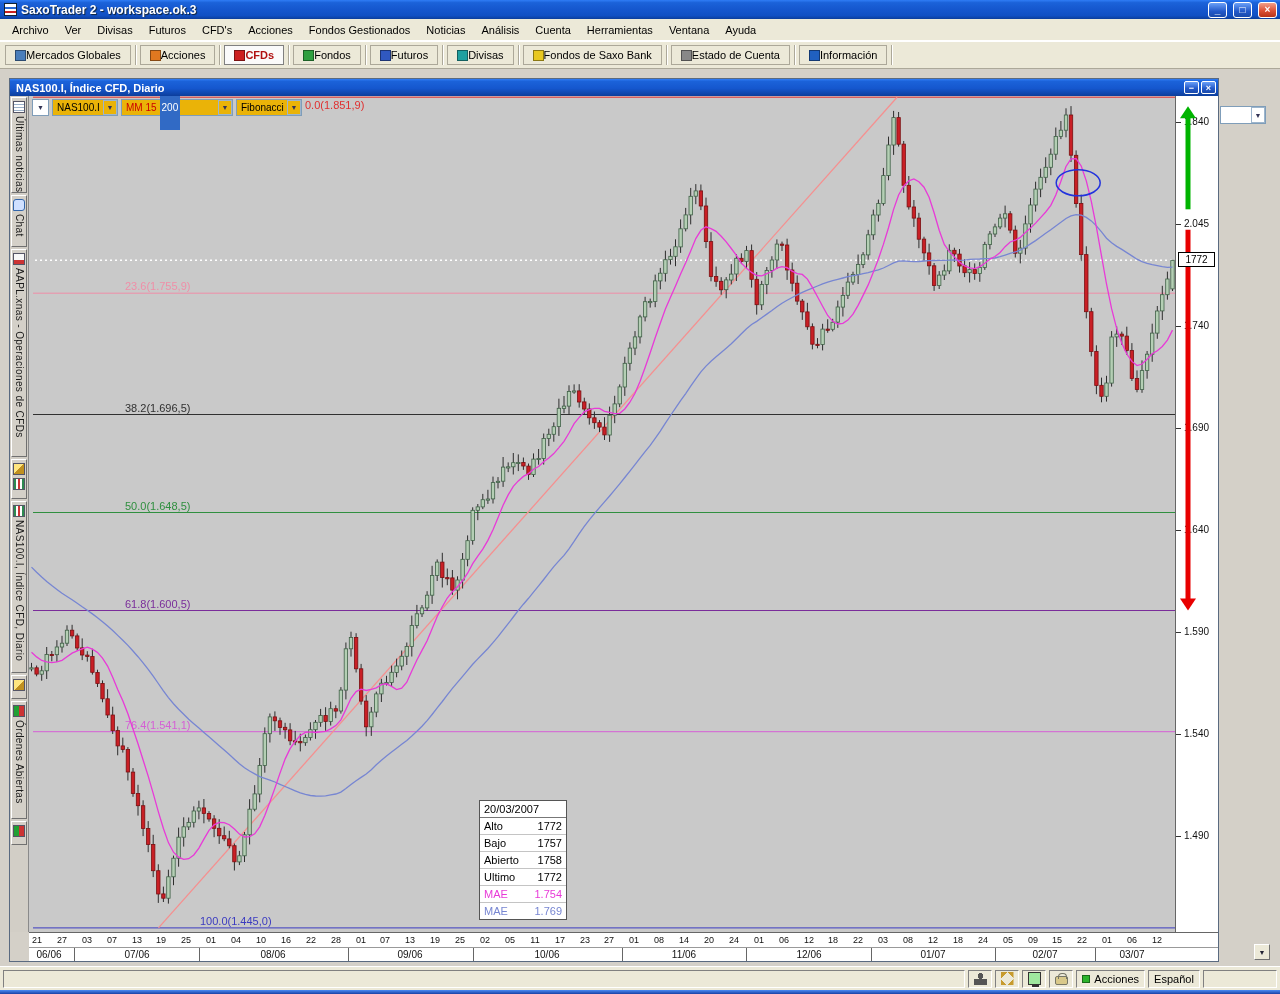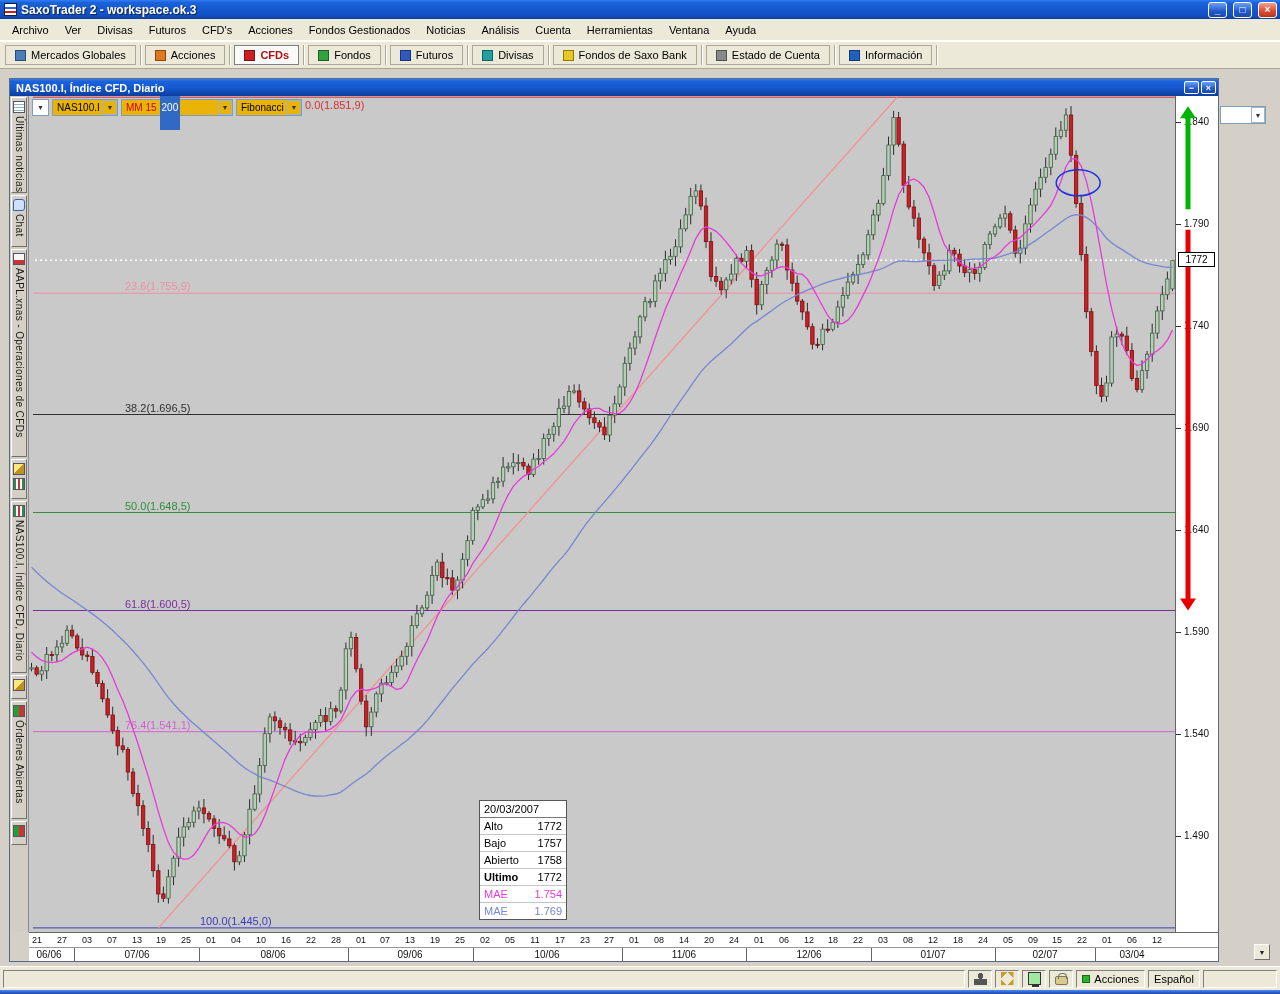--- a/index.html
+++ b/index.html
@@ -17,21 +17,21 @@
     display:flex;align-items:center;justify-content:center;color:#fff;font-size:10px;line-height:1;
     background:linear-gradient(180deg,#6aa0f8,#2258c8 60%,#1a4aaa);}
   .tb-btn.close{background:linear-gradient(180deg,#f2a08a,#dd5135 55%,#b83318);}
 
   
   .menubar{height:22px;background:#ece9d8;display:flex;align-items:center;padding-left:4px;
     border-bottom:1px solid #fff;}
   .menu-item{padding:3px 8px;cursor:default;}
   .toolbar{height:28px;background:#ece9d8;display:flex;align-items:center;padding:2px 5px;
     border-top:1px solid #fff;border-bottom:1px solid #aca899;}
-  .tool-tab{display:flex;align-items:center;gap:5px;height:20px;padding:0 9px;margin-right:1px;
+  .tool-tab{display:flex;align-items:center;height:20px;padding:0 9px;margin-right:1px;
     border:1px solid #aca899;background:#ece9d8;white-space:nowrap;}
   .tool-tab.active{background:#fafafa;color:#b01010;font-weight:bold;border:1px solid #808080;}
   .tab-icon{width:11px;height:11px;border:1px solid rgba(0,0,0,.4);display:inline-block;}
   .tool-sep{width:2px;height:20px;border-left:1px solid #aca899;border-right:1px solid #fff;margin:0 3px;}
 
   
   .workspace{position:absolute;top:69px;left:0;right:0;height:897px;background:#d4d0c8;}
 
   .chart-window{position:absolute;left:9px;top:9px;width:1210px;height:884px;
     background:#d4d0c8;border:1px solid #5a6a80;}
@@ -524,41 +524,41 @@
                 </div>
                 <div class="tt-row">
                   <span style="color: rgb(0, 0, 0);">Bajo</span>
                   <span style="color: rgb(0, 0, 0);">1757</span>
                 </div>
                 <div class="tt-row">
                   <span style="color: rgb(0, 0, 0);">Abierto</span>
                   <span style="color: rgb(0, 0, 0);">1758</span>
                 </div>
                 <div class="tt-row">
-                  <span style="color: rgb(0, 0, 0); font-weight: bold;">Ultimo</span>
+                  <span style="color: rgb(0, 0, 0);">Ultimo</span>
                   <span style="color: rgb(0, 0, 0);">1772</span>
                 </div>
                 <div class="tt-row">
                   <span style="color: rgb(232, 58, 216);">MAE</span>
                   <span style="color: rgb(232, 58, 216);">1.754</span>
                 </div>
                 <div class="tt-row">
                   <span style="color: rgb(119, 134, 210);">MAE</span>
                   <span style="color: rgb(119, 134, 210);">1.769</span>
                 </div>
               </div>
           </div>
         </div>
 
         <div class="price-axis">
           <div class="price-box" style="top: 156px;">1772</div>
         <div class="y-tick-mark" style="top: 26px;"></div>
             <div class="y-tick-label" style="top: 20px;">1.840</div>
             <div class="y-tick-mark" style="top: 128px;"></div>
-            <div class="y-tick-label" style="top: 122px;">1.790</div>
+            <div class="y-tick-label" style="top: 122px;">2.045</div>
             <div class="y-tick-mark" style="top: 230px;"></div>
             <div class="y-tick-label" style="top: 224px;">1.740</div>
             <div class="y-tick-mark" style="top: 332px;"></div>
             <div class="y-tick-label" style="top: 326px;">1.690</div>
             <div class="y-tick-mark" style="top: 434px;"></div>
             <div class="y-tick-label" style="top: 428px;">1.640</div>
             <div class="y-tick-mark" style="top: 536px;"></div>
             <div class="y-tick-label" style="top: 530px;">1.590</div>
             <div class="y-tick-mark" style="top: 638px;"></div>
             <div class="y-tick-label" style="top: 632px;">1.540</div>
@@ -633,21 +633,21 @@
           <span class="month-label" style="left: 498px;">10/06</span>
           <span class="month-tick" style="left: 593px;"></span>
           <span class="month-label" style="left: 635px;">11/06</span>
           <span class="month-tick" style="left: 717px;"></span>
           <span class="month-label" style="left: 760px;">12/06</span>
           <span class="month-tick" style="left: 842px;"></span>
           <span class="month-label" style="left: 884px;">01/07</span>
           <span class="month-tick" style="left: 966px;"></span>
           <span class="month-label" style="left: 996px;">02/07</span>
           <span class="month-tick" style="left: 1066px;"></span>
-          <span class="month-label" style="left: 1083px;">03/04</span>
+          <span class="month-label" style="left: 1083px;">03/07</span>
         </div>
     </div>
 
     <div class="right-combo">
       <span style="flex:1"></span>
       <span class="combo-arrow">▼</span>
     </div>
     <div class="scroll-down-btn">▼</div>
   </div>
 

